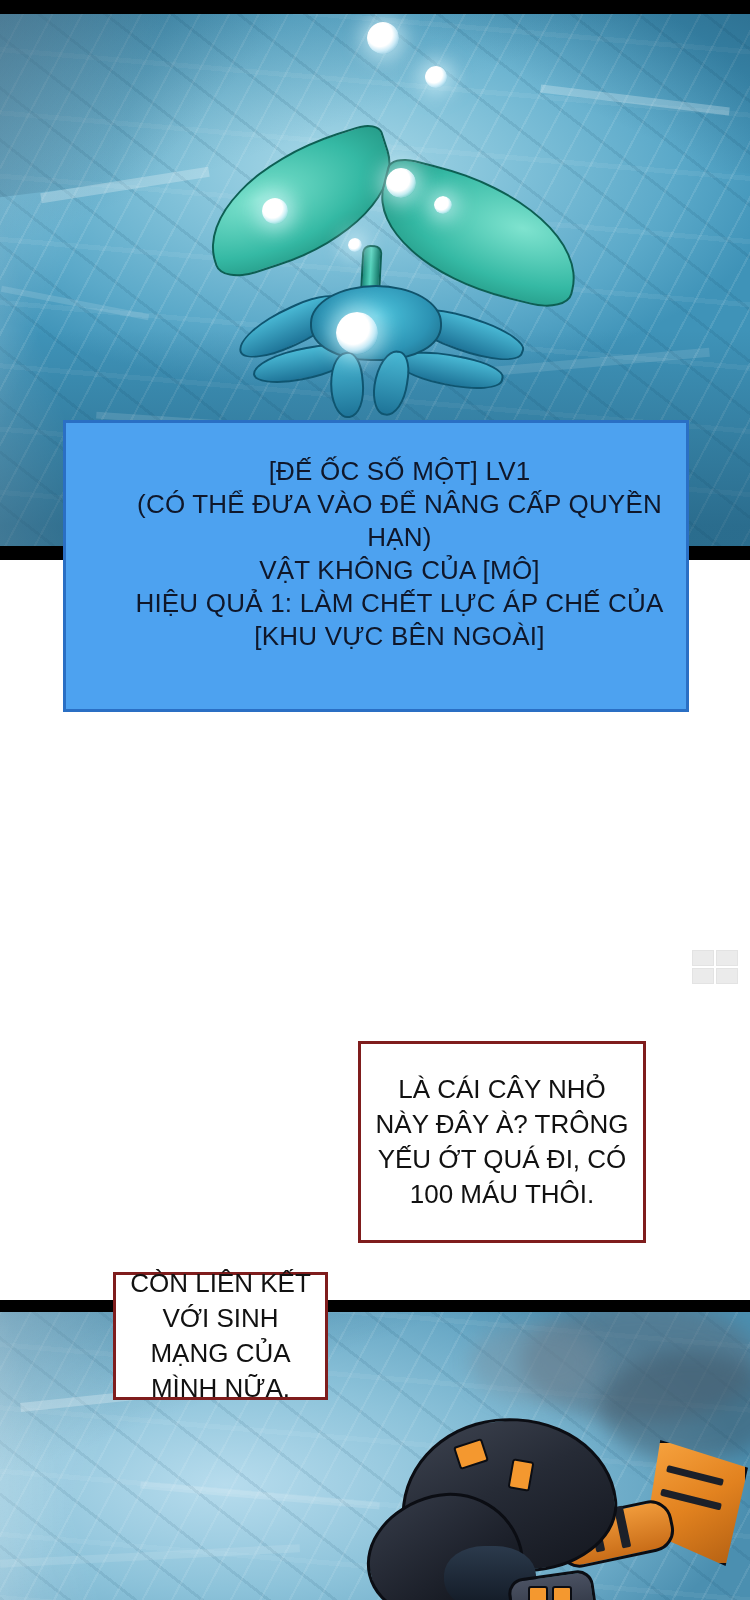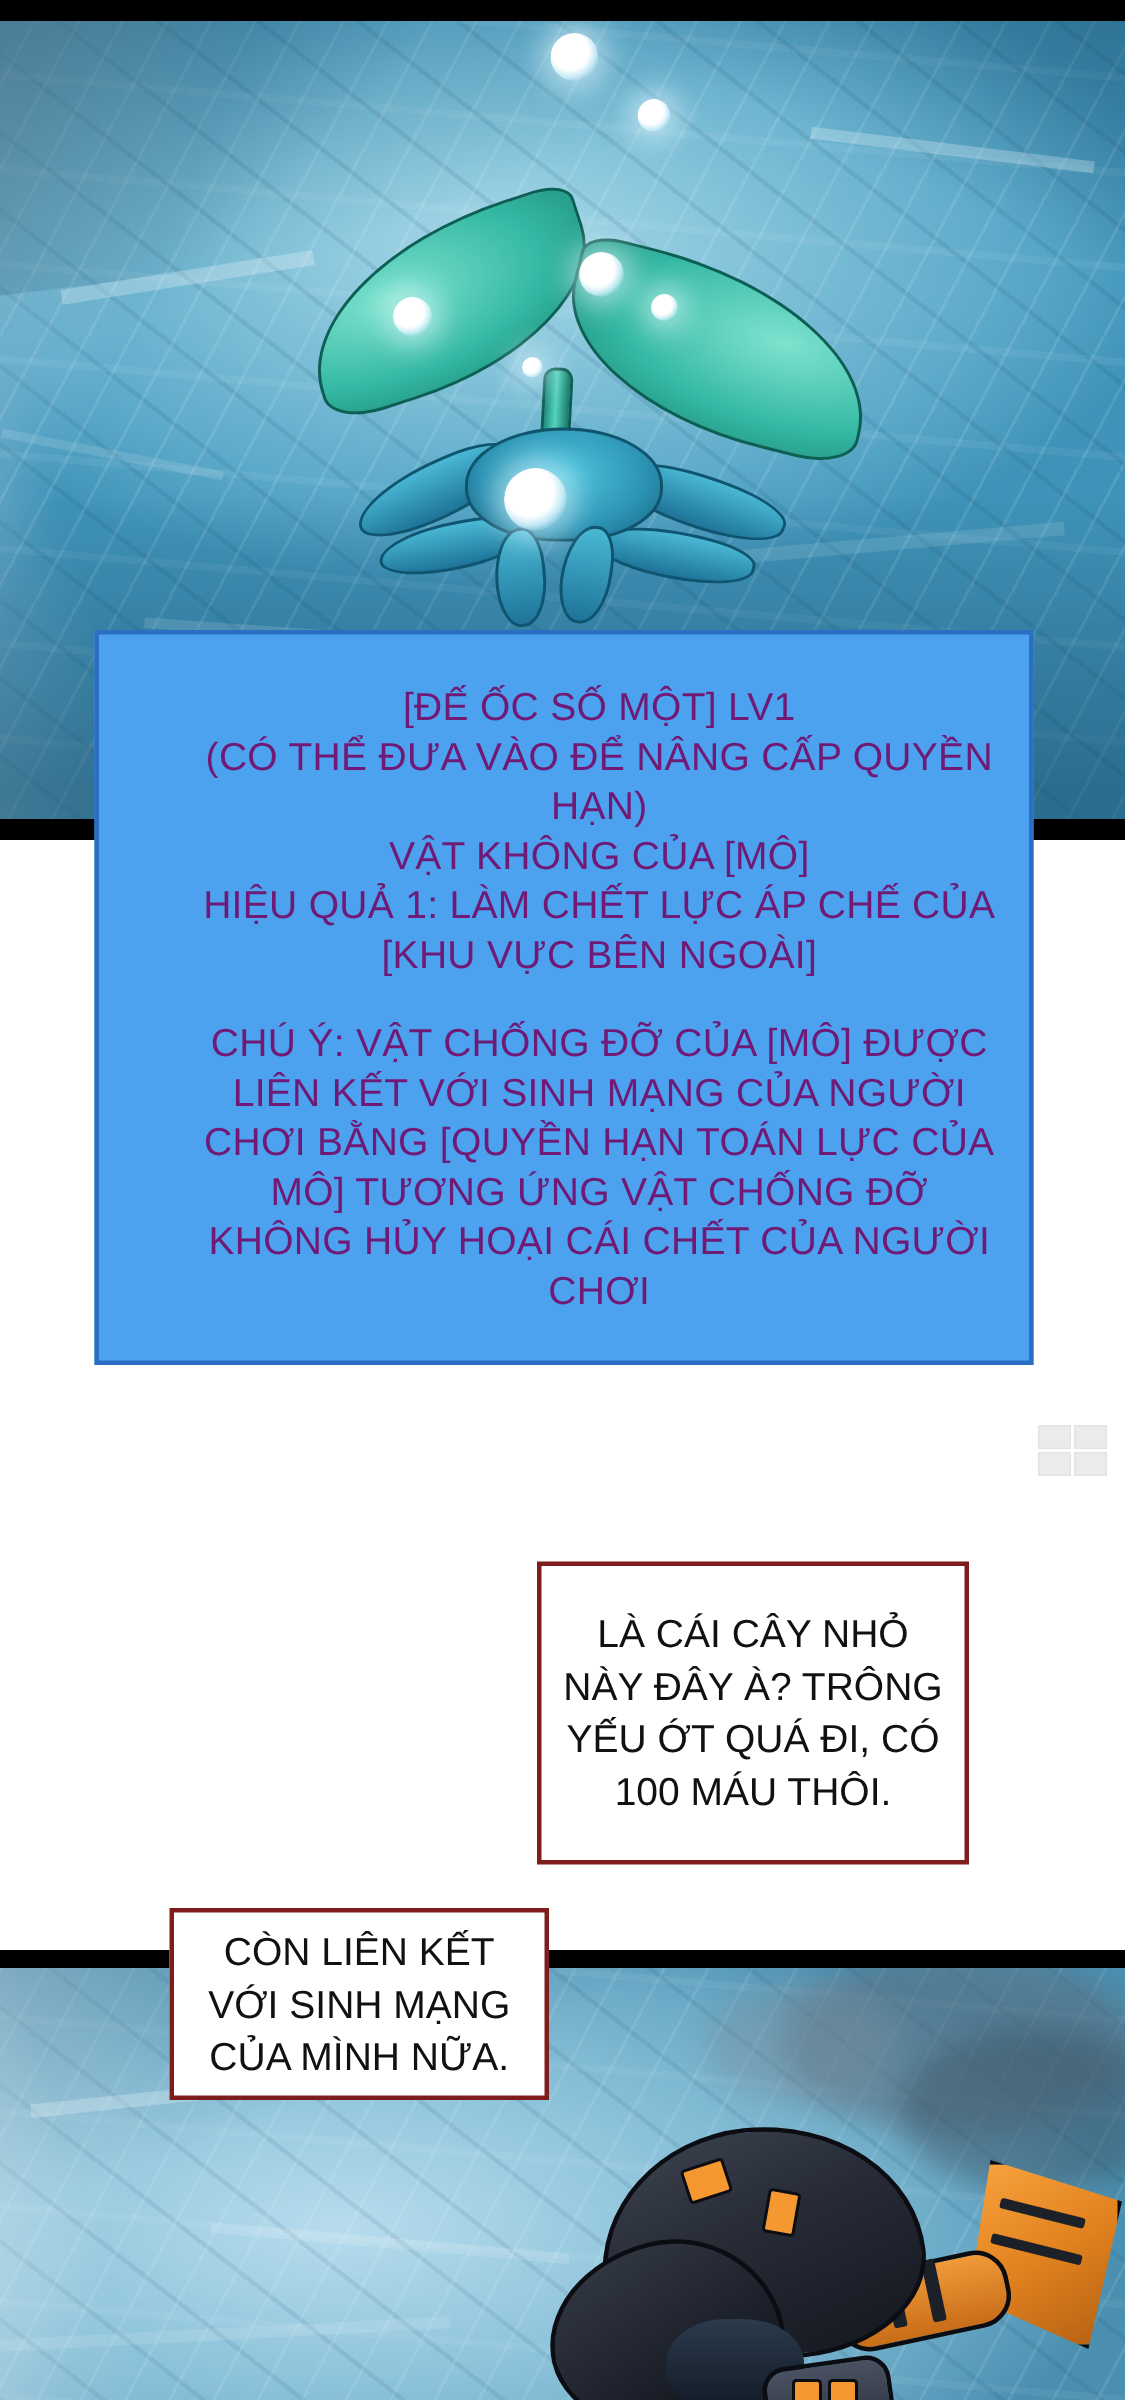--- a/index.html
+++ b/index.html
@@ -203,21 +203,21 @@
     position: absolute;
     left: 63px; top: 420px;
     width: 626px;
     box-sizing: border-box;
     background: #4da2f0;
     border: 3px solid #2a6fc4;
     padding: 32px 22px 30px 22px;
     text-align: center;
   }
   .info-line {
-    color: #701a75;
+    color: #0f172a;
     font-size: 26px;
     line-height: 33px;
     letter-spacing: 0.2px;
     white-space: pre-wrap;
     font-weight: 400;
     margin-left: 47px;
   }
   .info-gap { height: 26px; }
 
   
@@ -237,21 +237,21 @@
     line-height: 35px;
     white-space: pre-wrap;
   }
   .speech-1 {
     left: 358px; top: 1041px;
     width: 288px; height: 202px;
     padding: 12px 14px;
   }
   .speech-2 {
     left: 113px; top: 1272px;
-    width: 253px; height: 128px;
+    width: 215px; height: 128px;
     padding: 10px 12px;
     z-index: 5;
   }
 
   
   .watermark {
     position: absolute;
     right: 12px;
     top: 950px;
     width: 46px; height: 34px;
@@ -307,21 +307,20 @@
   <div class="panel-divider" style="top:546px;height:14px;"></div>
 
   <div class="gutter" style="top:560px;height:752px;"></div>
 
   <div class="info-box">
     <div class="info-line">[ĐẾ ỐC SỐ MỘT] LV1</div>
     <div class="info-line">(CÓ THỂ ĐƯA VÀO ĐỂ NÂNG CẤP QUYỀN HẠN)</div>
     <div class="info-line">VẬT KHÔNG CỦA [MÔ]</div>
     <div class="info-line">HIỆU QUẢ 1: LÀM CHẾT LỰC ÁP CHẾ CỦA [KHU VỰC BÊN NGOÀI]</div>
     <div class="info-gap"></div>
-    <div class="info-line">CHÚ Ý: VẬT CHỐNG ĐỠ CỦA [MÔ] ĐƯỢC LIÊN KẾT VỚI SINH MẠNG CỦA NGƯỜI CHƠI BẰNG [QUYỀN HẠN TOÁN LỰC CỦA MÔ] TƯƠNG ỨNG VẬT CHỐNG ĐỠ KHÔNG HỦY HOẠI CÁI CHẾT CỦA NGƯỜI CHƠI</div>
   </div>
 
   <div class="speech speech-1">
     <div class="speech-text">LÀ CÁI CÂY NHỎ NÀY ĐÂY À? TRÔNG YẾU ỚT QUÁ ĐI, CÓ 100 MÁU THÔI.</div>
   </div>
 
   <div class="speech speech-2">
     <div class="speech-text">CÒN LIÊN KẾT VỚI SINH MẠNG CỦA MÌNH NỮA.</div>
   </div>
 

